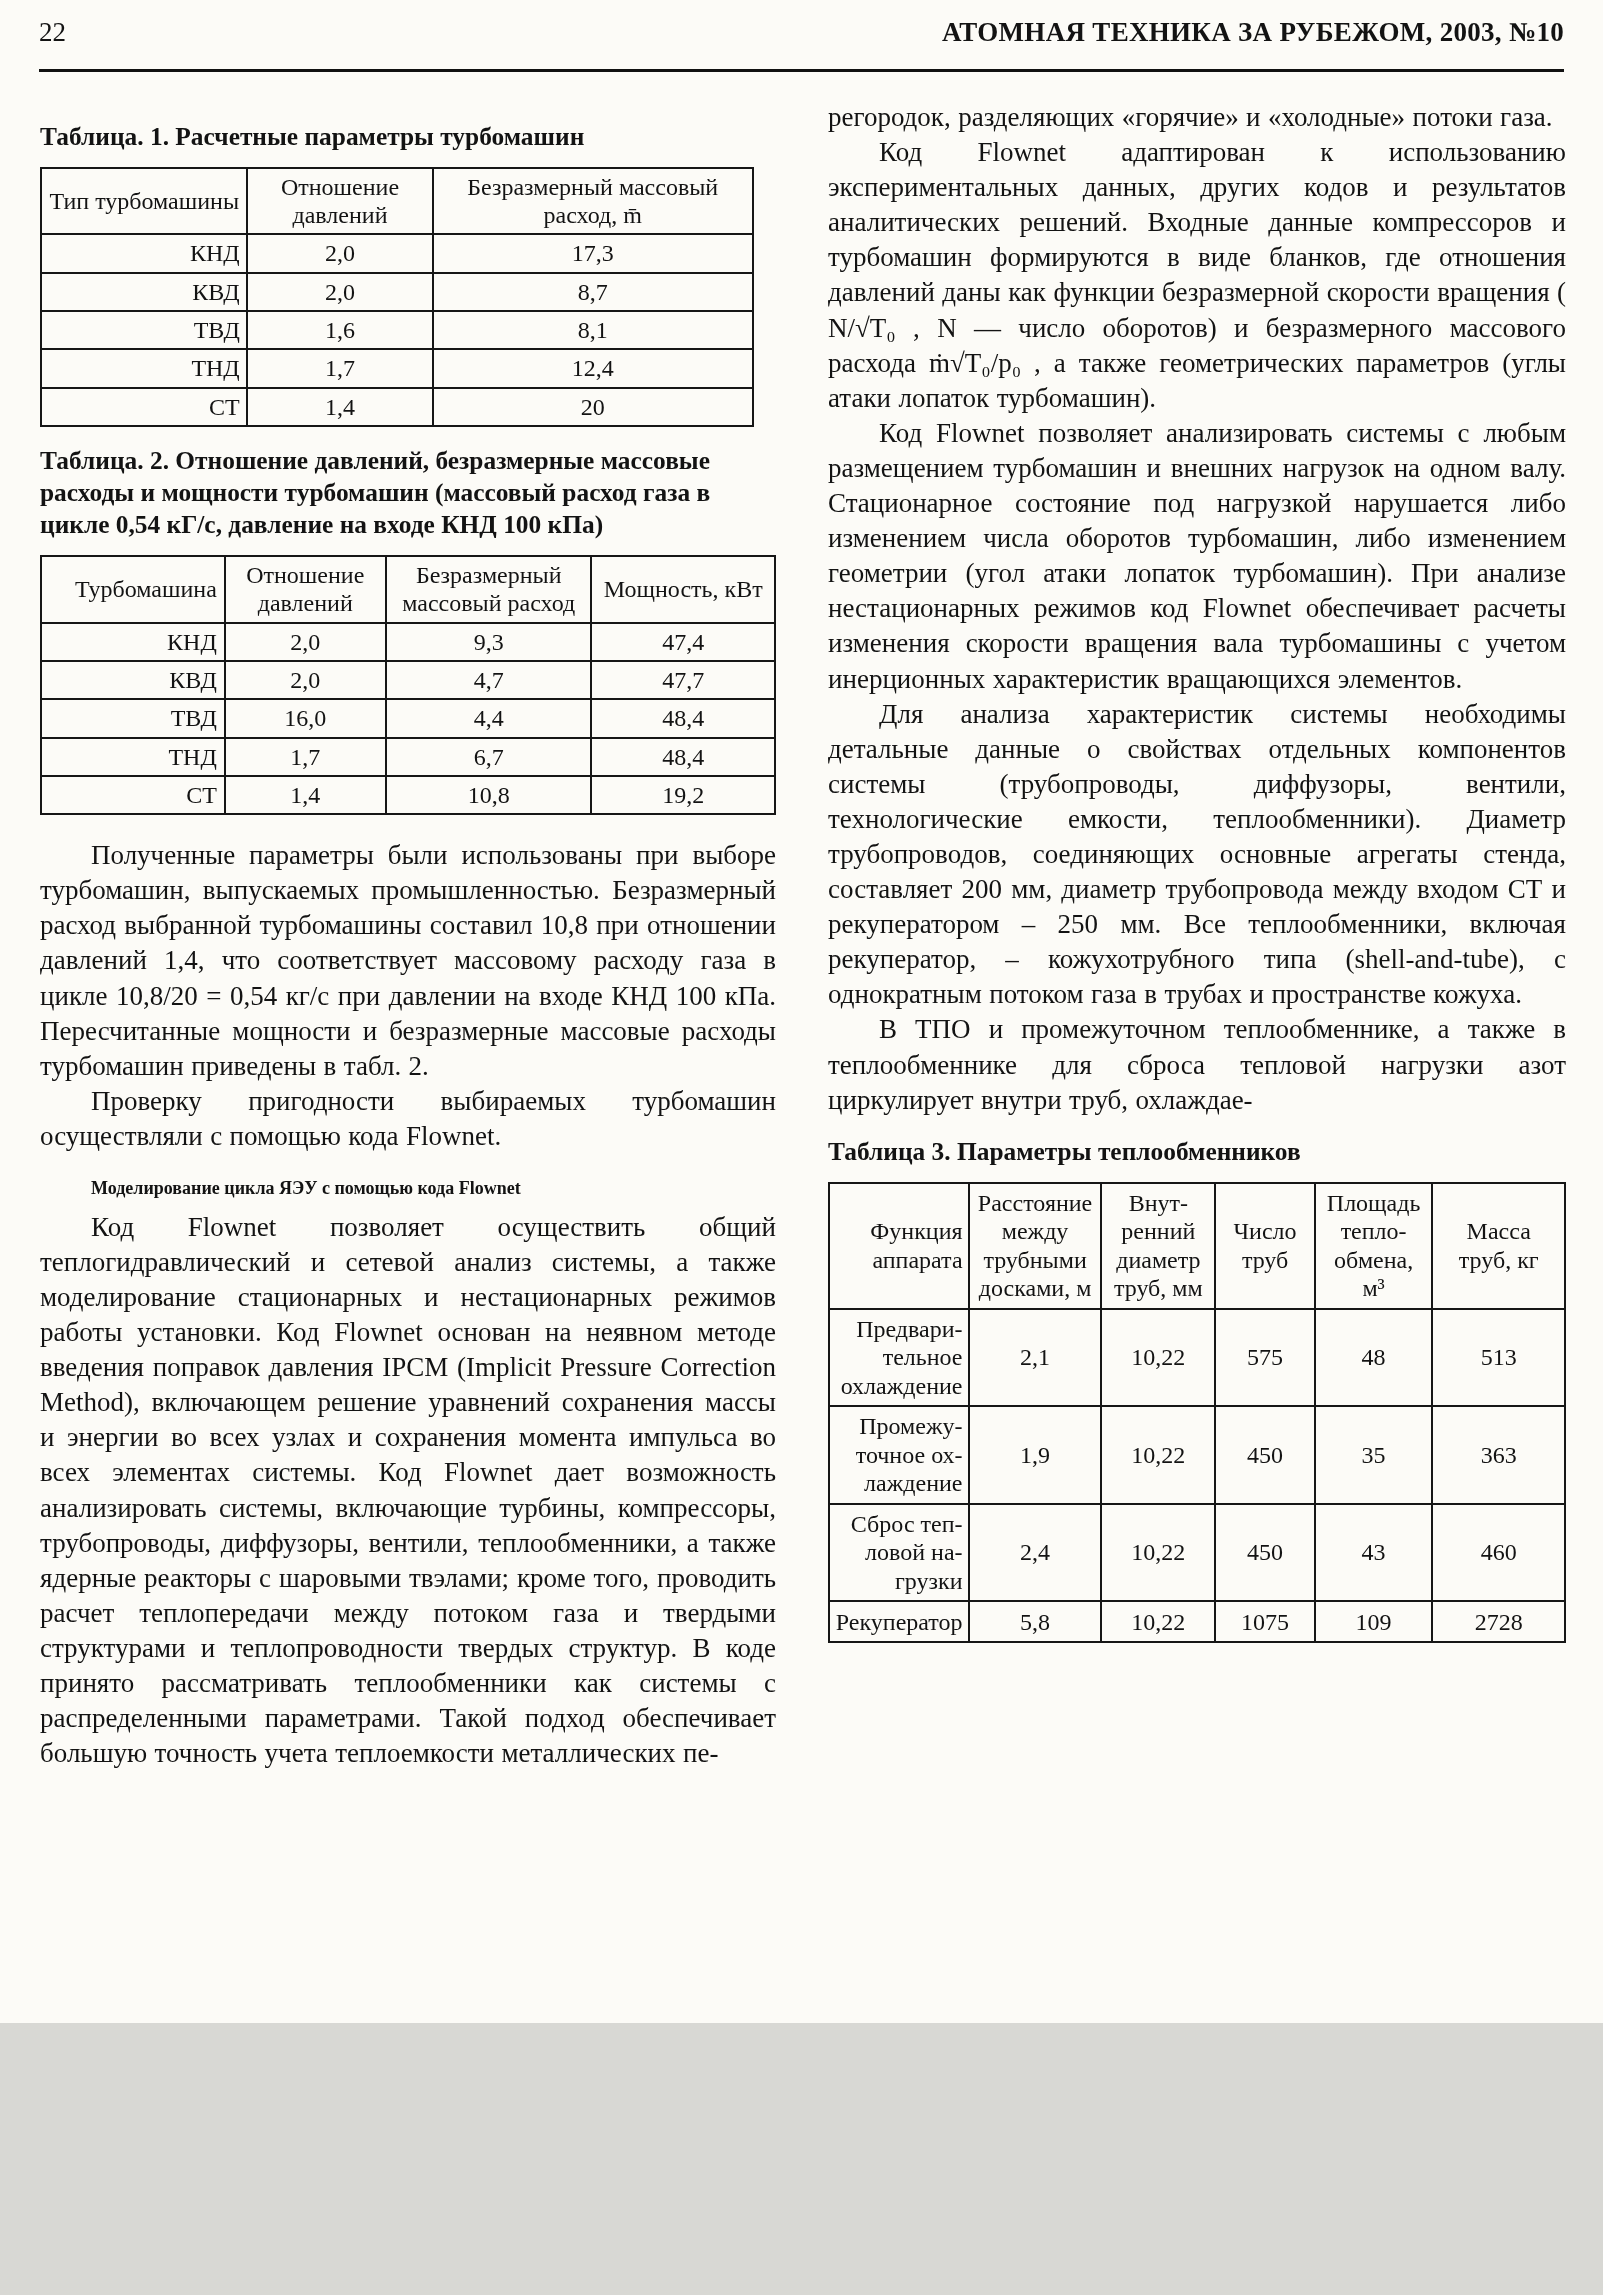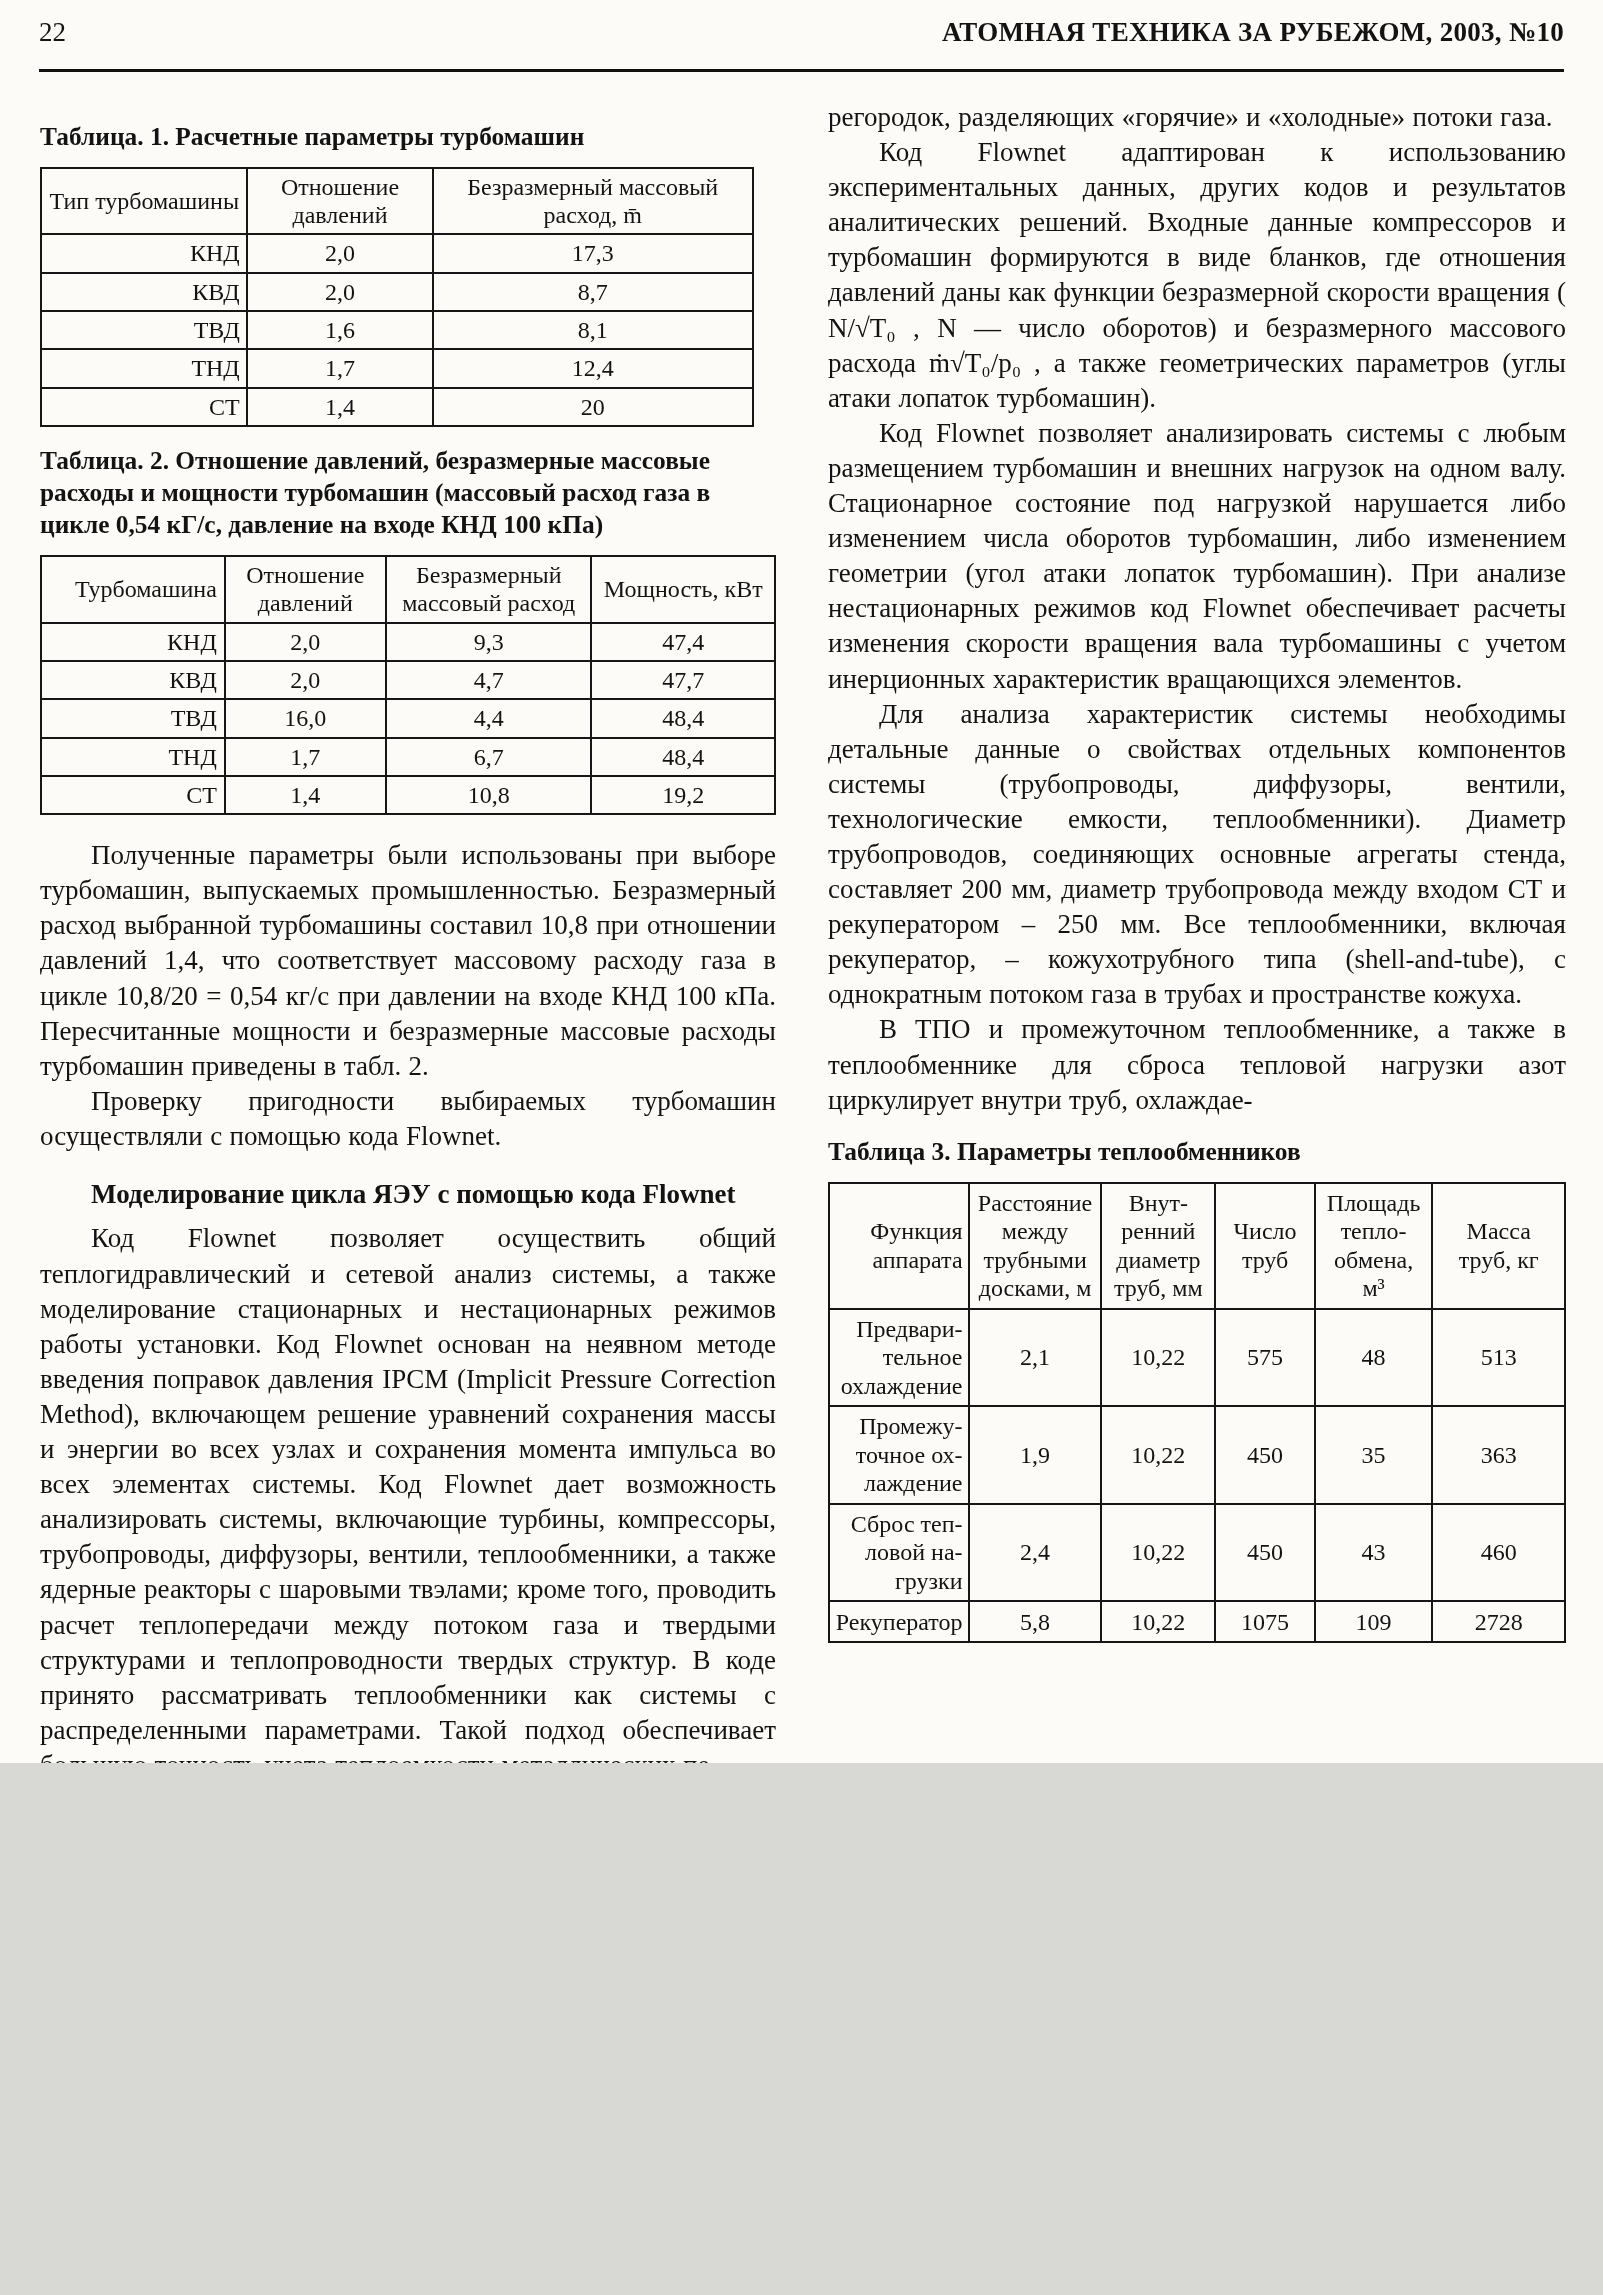--- a/index.html
+++ b/index.html
@@ -1,19 +1,19 @@
 <!DOCTYPE html>
 <html lang="ru" style="font-size:10.7px"><head>
 <meta charset="utf-8">
 <style>
   * { margin:0; padding:0; box-sizing:border-box; }
   html,body { width:1603px; height:2295px; }
   body { background:#d8d8d4; font-family:"Liberation Serif","DejaVu Serif",serif; }
   .page {
-    position:relative; width:1603px; height:1763px;
+    position:relative; width:1603px; height:2023px;
     background:#fcfbf7; color:#131313; overflow:hidden;
   }
   .page-header {
     position:absolute; left:39px; right:39px; top:17.4px;
     display:flex; justify-content:space-between; align-items:baseline;
     font-size:27px;
   }
   .journal-title { font-weight:bold; letter-spacing:0.3px; }
   .header-rule {
     position:absolute; left:39px; right:39px; top:69px;
@@ -46,21 +46,21 @@
     border:2px solid #161616;
     padding:4px 6.7px;
     text-align:center; vertical-align:middle;
     line-height:1.18; font-weight:normal;
     overflow:hidden;
   }
   .datatable td.tl, .datatable th.tl { text-align:right; }
   table.t3 th, table.t3 td { padding:5.3px 5.3px; }
 
   .section-heading {
-    font-size:27px; font-weight:bold; line-height:1.3;
+    font-size:18px; font-weight:bold; line-height:1.3;
     text-indent:51px; text-align:left;
     margin:23px 0 9.4px 0;
   }
   .formula { white-space:nowrap; }
 </style>
 </head>
 <body>
 
 <div class="page">
 

